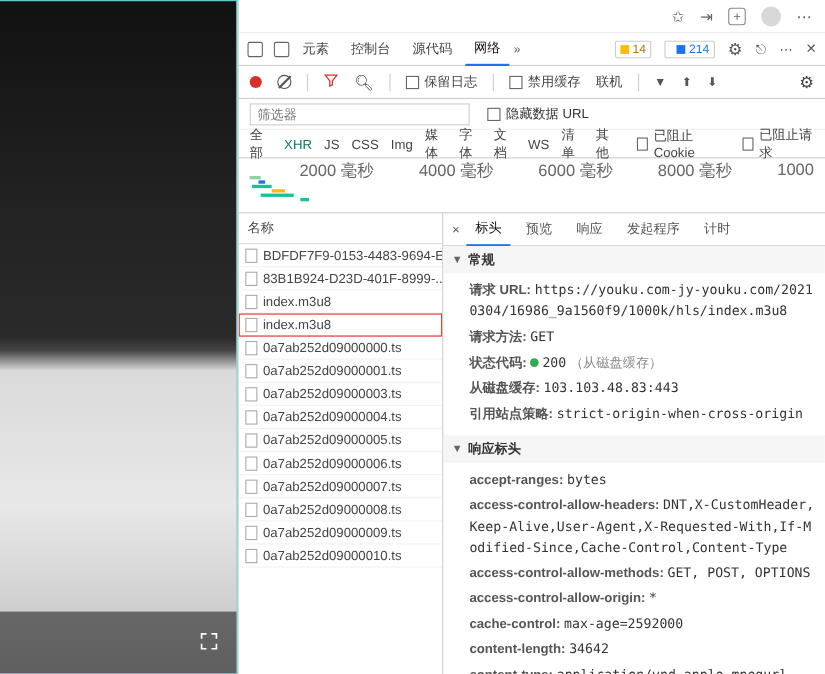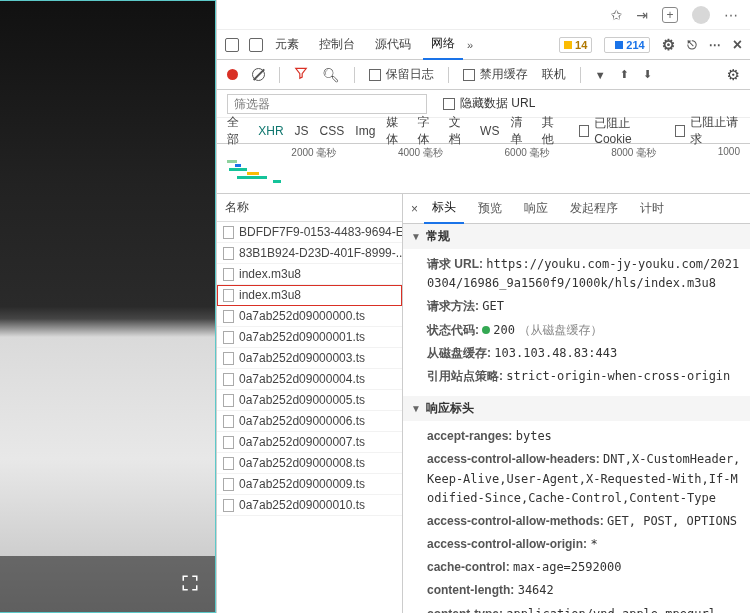--- a/index.html
+++ b/index.html
@@ -51,21 +51,21 @@
   .tabs .tab.active { border-bottom: 2px solid #1a73e8; color: #111; }
   .badge { display: inline-flex; align-items: center; gap: 3px; font-size: 11px;
     padding: 1px 4px; border: 1px solid #ccc; border-radius: 2px; }
   .badge.warn { color: #b07800; }
   .badge.info { color: #1a73e8; padding-left: 10px; }
   .sq { width: 8px; height: 8px; display: inline-block; }
   .sq.y { background: #fbbc04; }
   .sq.b { background: #1a73e8; }
   .arrow { font-size: 11px; color: #555; }
   .devicon { width: 14px; height: 14px; border: 1.5px solid #666; border-radius: 2px; }
-  .tabs .right { margin-left: auto; display: flex; align-items: center; gap: 12px; color: #555; font-weight: bold; }
+  .tabs .right { margin-left: auto; display: flex; align-items: center; gap: 12px; color: #555; }
   .closex { font-size: 16px; color: #555; }
   
   .toolbar {
     height: 30px; display: flex; align-items: center; padding: 0 10px;
     border-bottom: 1px solid #ccc; gap: 14px; color: #444;
   }
   .rec { width: 11px; height: 11px; border-radius: 50%; background: #d93025; }
   .nosym { width: 13px; height: 13px; border: 1.5px solid #555; border-radius: 50%; position: relative; }
   .nosym::after { content: ""; position: absolute; width: 1.5px; height: 15px; background: #555;
     left: 5px; top: -2px; transform: rotate(45deg); }
@@ -86,21 +86,21 @@
   
   .typerow {
     height: 26px; display: flex; align-items: center; padding: 0 10px; gap: 11px;
     border-bottom: 1px solid #ccc; font-size: 12px; color: #444;
   }
   .typerow .t { cursor: pointer; }
   .typerow .t.active { color: #0f766e; }
   .typerow .chk { margin-left: 6px; }
   
   .timeline { height: 50px; border-bottom: 1px solid #ccc; padding: 2px 10px 4px; position: relative; }
-  .tl-ticks { display: flex; justify-content: space-between; font-size: 10px; color: #666; }
+  .tl-ticks { display: flex; justify-content: space-between; font-size: 15px; color: #666; }
   .tl-body { position: absolute; left: 10px; top: 16px; display:flex; gap:1px; }
   .bar { height: 3px; margin-bottom: 1px; }
   
   .splitarea { display: flex; flex: 1; min-height: 0; }
   .namepane { width: 186px; flex-shrink: 0; border-right: 1px solid #ccc; display: flex; flex-direction: column; }
   .namehdr { padding: 5px 8px; border-bottom: 1px solid #ddd; color: #444; }
   .namelist { flex: 1; overflow: hidden; }
   .row { display: flex; align-items: center; gap: 5px; padding: 3px 6px; color: #444;
     border-bottom: 1px solid #f2f2f2; cursor: pointer; white-space: nowrap; overflow: hidden; text-overflow: ellipsis; }
   .row.selected { outline: 1px solid #d93025; outline-offset: -1px; }

